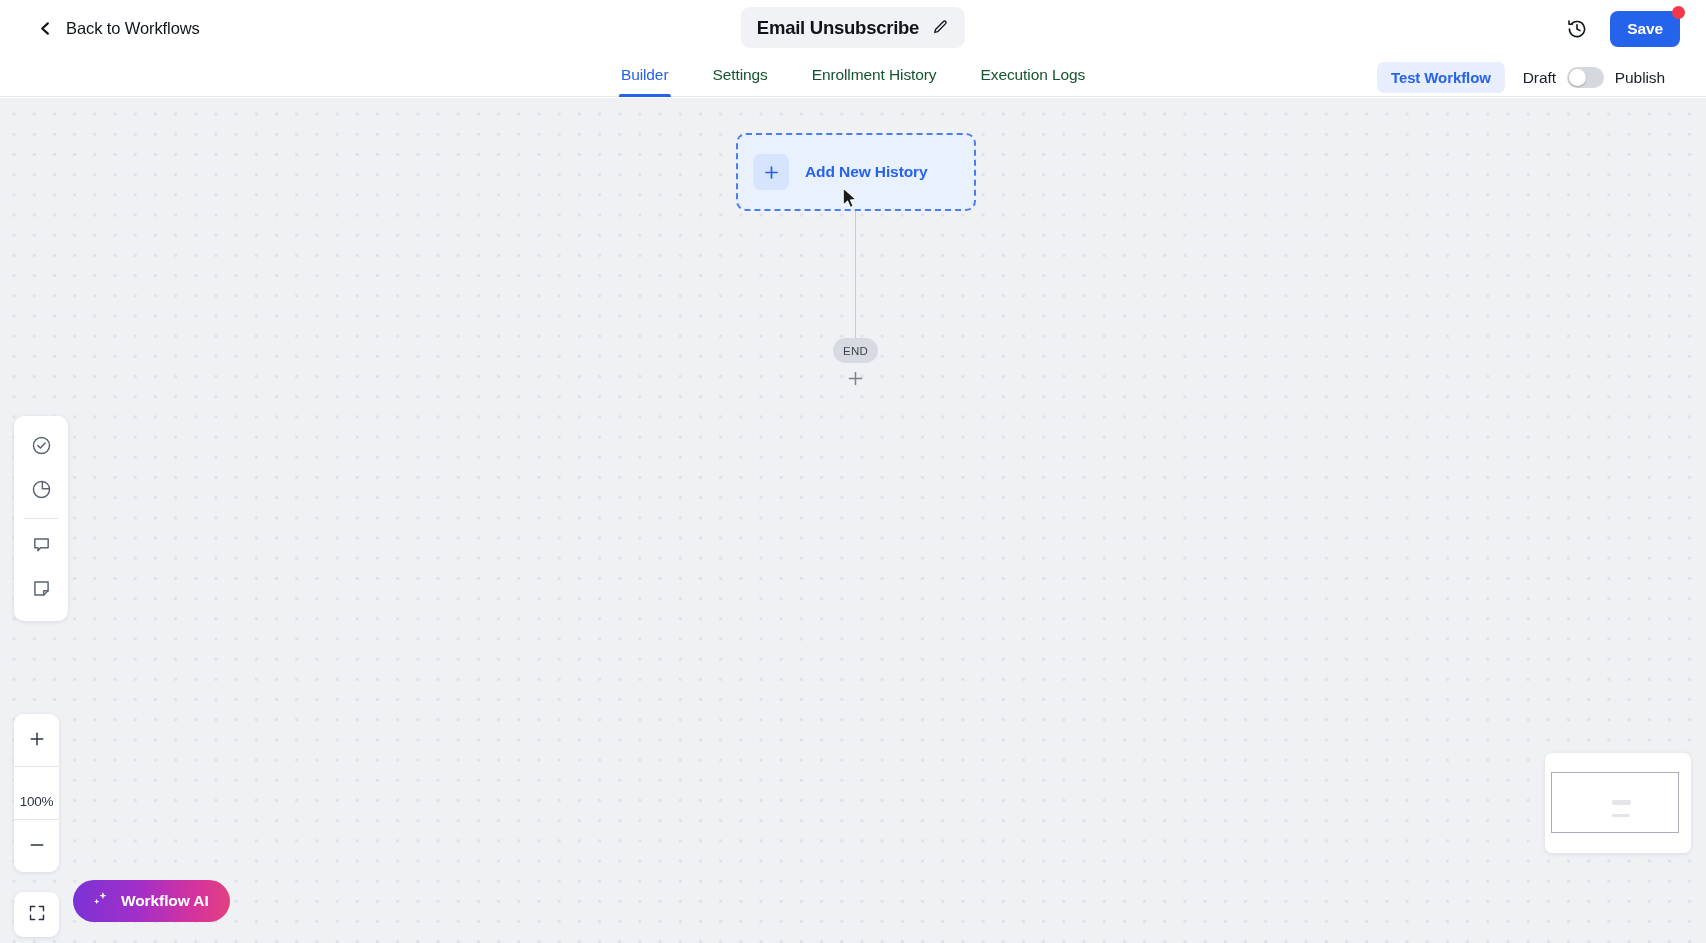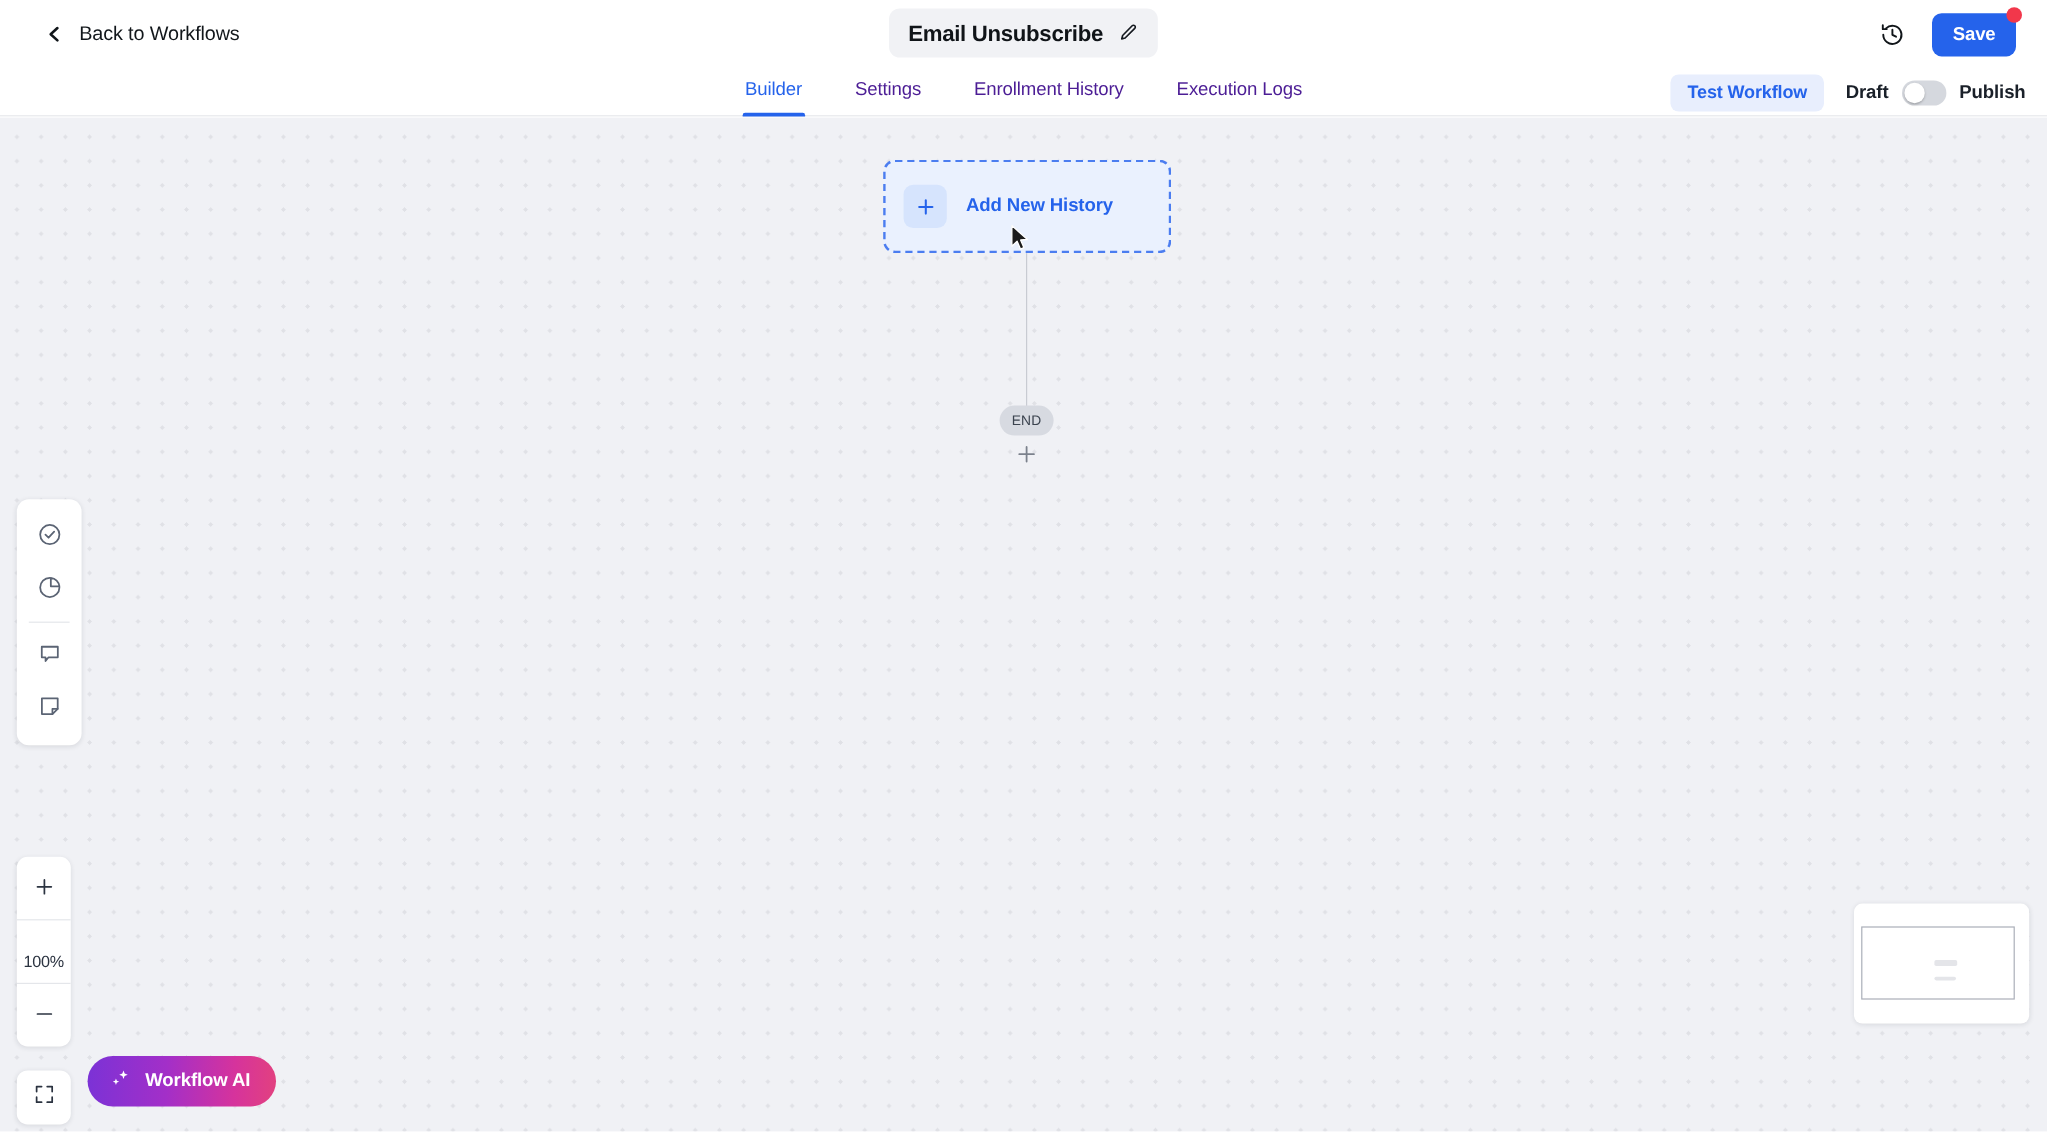--- a/index.html
+++ b/index.html
@@ -121,21 +121,21 @@
     top: 0;
     height: 40px;
     display: flex;
     align-items: flex-start;
     gap: 40px;
   }
   .tab {
     position: relative;
     font-size: 15.5px;
     font-weight: 400;
-    color: #4c1d95;
+    color: #14532d;
     letter-spacing: -0.1px;
     padding: 9px 2px 12px;
     cursor: pointer;
     white-space: nowrap;
   }
   .tab.active {
     color: #2563eb;
     font-weight: 400;
   }
   .tab.active::after {
@@ -143,21 +143,21 @@
     position: absolute;
     left: 0; right: 0;
     bottom: -1px;
     height: 3px;
     background: #2563eb;
     border-radius: 2px 2px 0 0;
   }
 
   .tabbar-right {
     position: absolute;
-    right: 18px;
+    right: 41px;
     top: 5px;
     display: flex;
     align-items: center;
     gap: 18px;
   }
   .test-btn {
     background: #e8eefd;
     border: none;
     color: #2563eb;
     font-family: inherit;
@@ -170,21 +170,21 @@
     cursor: pointer;
     white-space: nowrap;
   }
   .publish-group {
     display: flex;
     align-items: center;
     gap: 11px;
   }
   .pub-label {
     font-size: 15.5px;
-    font-weight: 700;
+    font-weight: 400;
     color: #1a2029;
     letter-spacing: -0.1px;
   }
   .toggle {
     width: 37px; height: 21px;
     background: #d5d8de;
     border-radius: 11px;
     position: relative;
     cursor: pointer;
     border: none;

